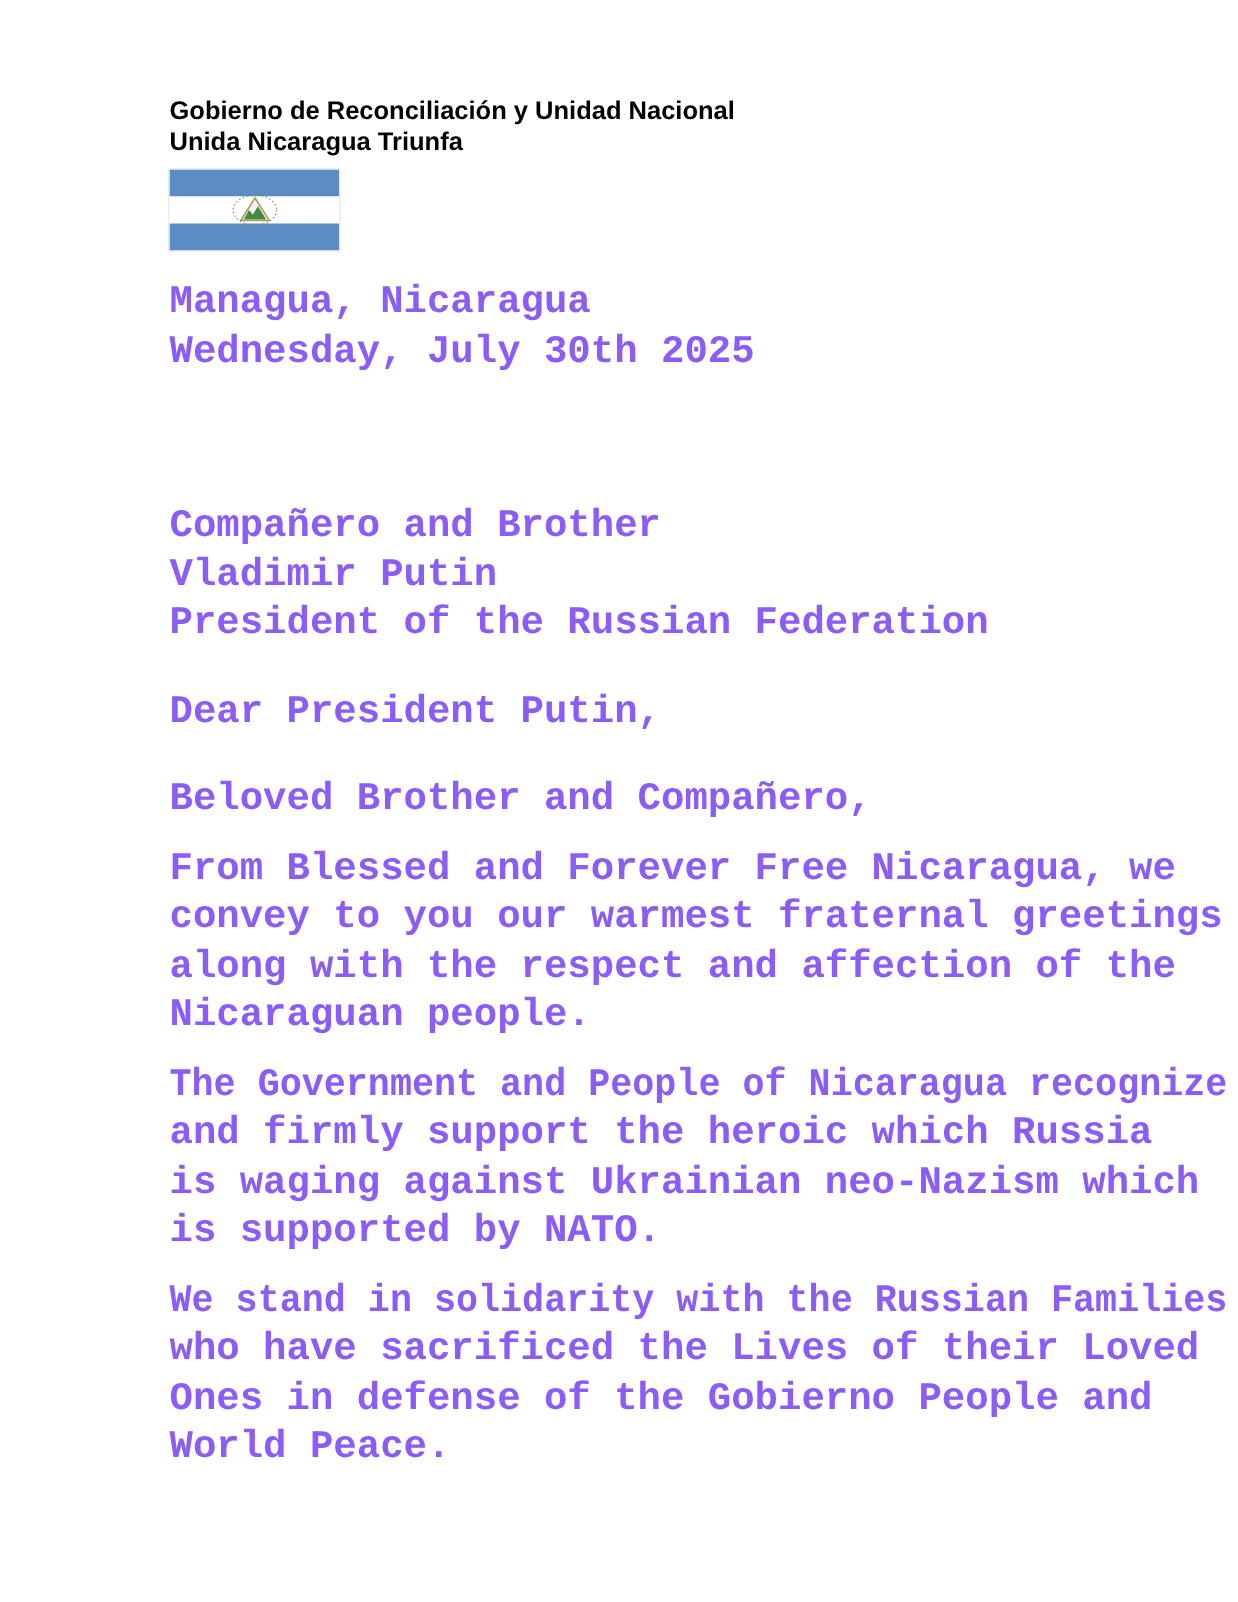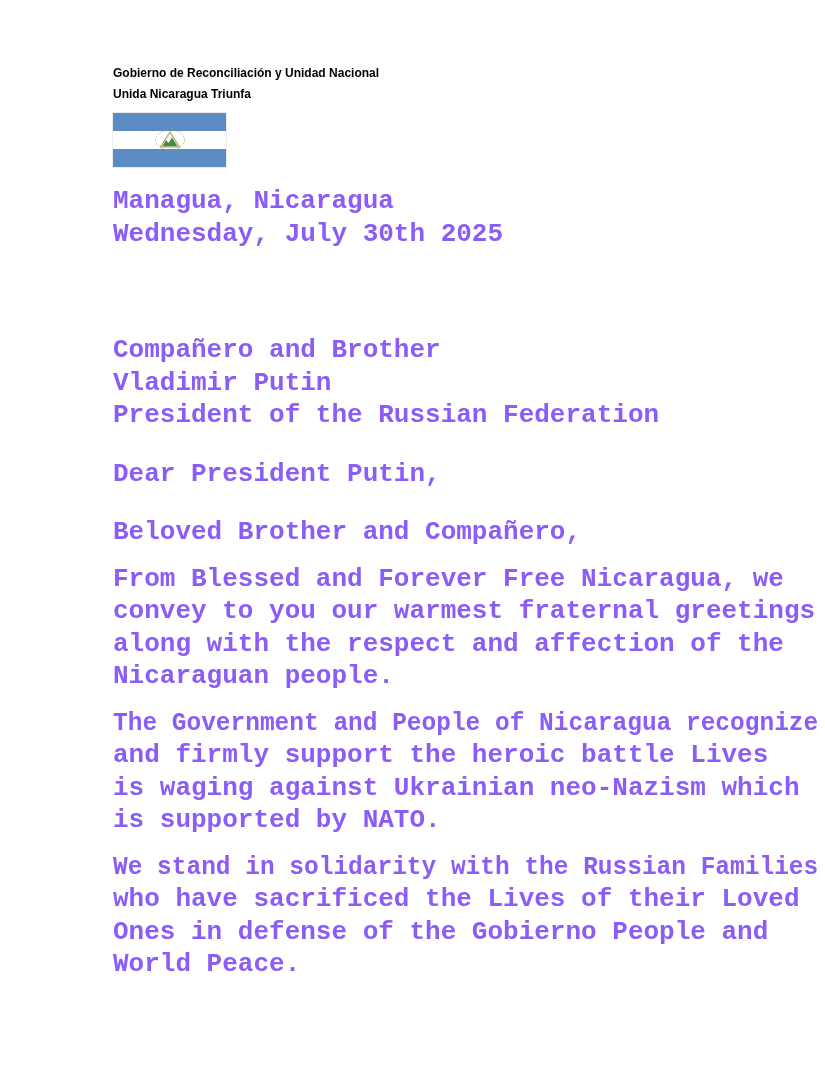--- a/index.html
+++ b/index.html
@@ -15,21 +15,21 @@
     overflow: hidden;
   }
   .content {
     box-sizing: content-box;
     padding: 63px 0 0 113px;
     width: 597px;
   }
   .letterhead {
     font-family: "Liberation Sans", sans-serif;
     font-weight: 700;
-    font-size: 12px;
+    font-size: 17px;
     line-height: 21px;
     color: #000000;
   }
   .flag {
     position: relative;
     width: 113px;
     height: 54px;
     margin-top: 8px;
     outline: 1px solid #ececec;
   }
@@ -91,21 +91,21 @@
 
     <div class="mono para">
       <div class="jline" style="word-spacing: 0px;">From Blessed and Forever Free Nicaragua, we</div>
       <div class="jline" style="word-spacing: 0px;">convey to you our warmest fraternal greetings</div>
       <div class="jline" style="word-spacing: 0px;">along with the respect and affection of the</div>
       <div class="jlast">Nicaraguan people.</div>
     </div>
 
     <div class="mono para">
       <div class="jline" style="transform-origin: 0px 50%; transform: scaleX(0.94164);">The Government and People of Nicaragua recognize</div>
-      <div class="jline" style="word-spacing: 0px;">and firmly support the heroic battle Lives</div>
+      <div class="jline" style="word-spacing: 0px;">and firmly support the heroic which Russia</div>
       <div class="jline" style="word-spacing: 0px;">is waging against Ukrainian neo-Nazism which</div>
       <div class="jlast">is supported by NATO.</div>
     </div>
 
     <div class="mono para">
       <div class="jline" style="transform-origin: 0px 50%; transform: scaleX(0.94164);">We stand in solidarity with the Russian Families</div>
       <div class="jline" style="word-spacing: 0px;">who have sacrificed the Lives of their Loved</div>
       <div class="jline" style="word-spacing: 0px;">Ones in defense of the Gobierno People and</div>
       <div class="jlast">World Peace.</div>
     </div>

